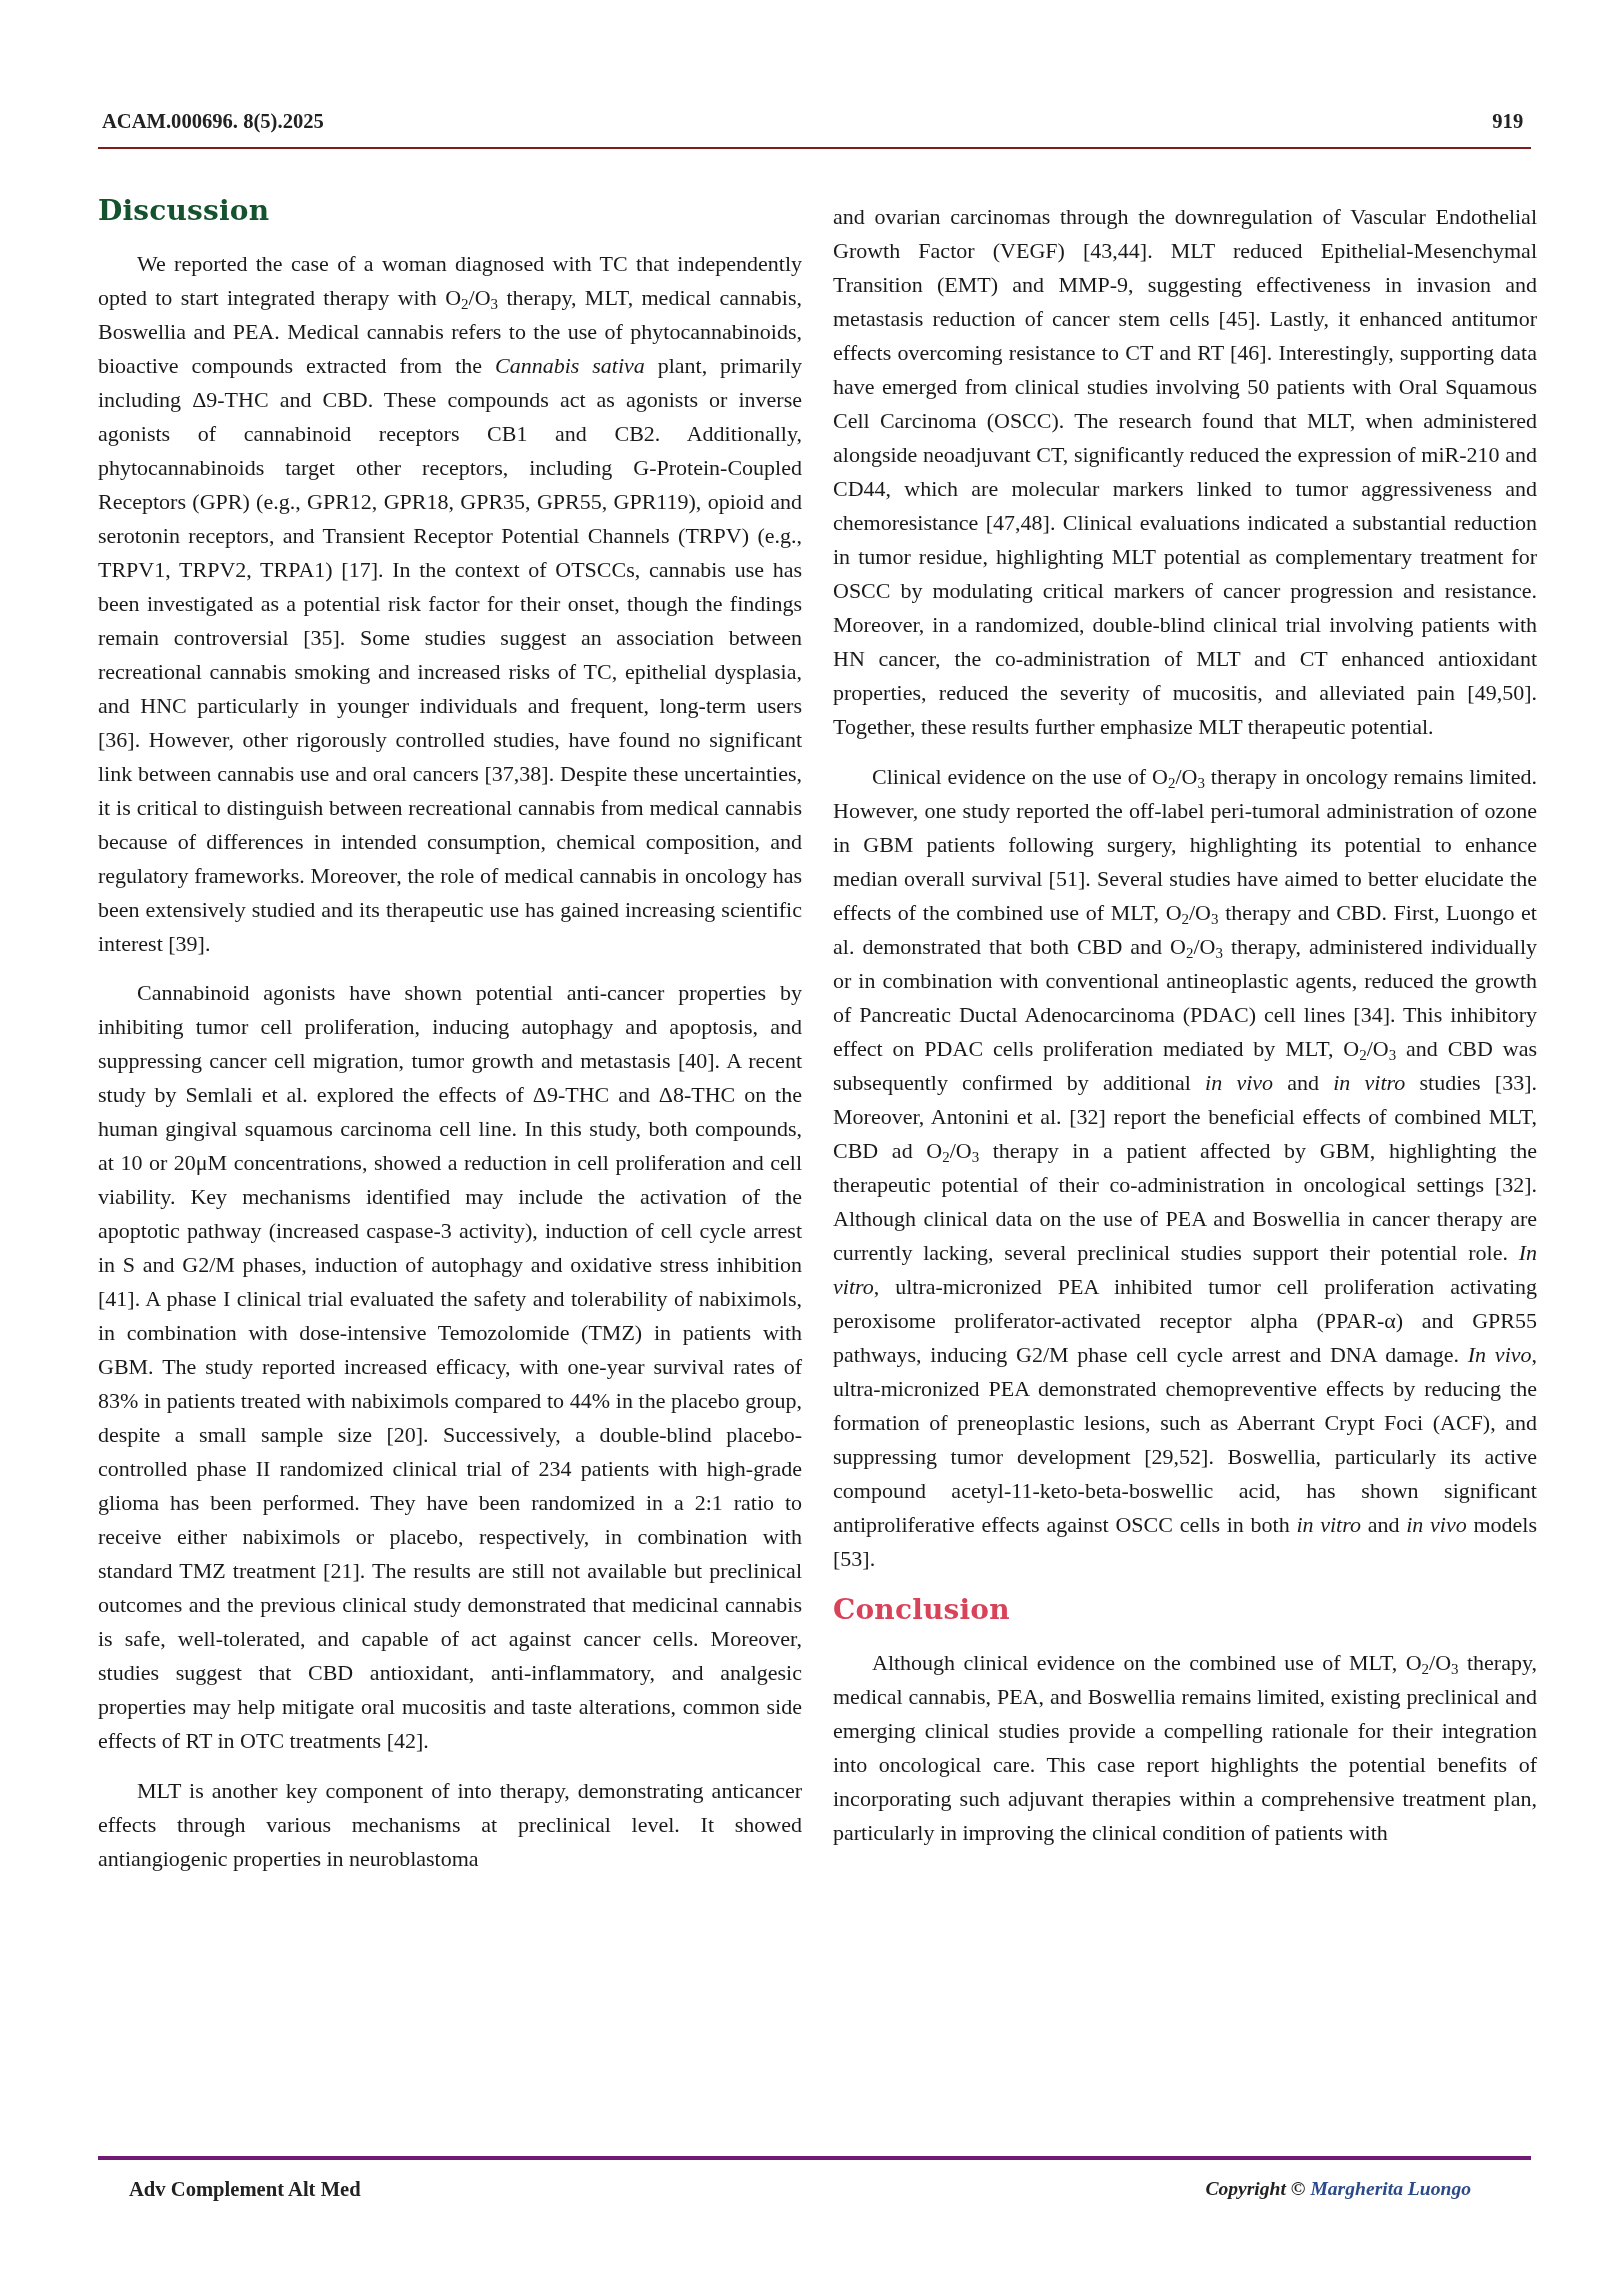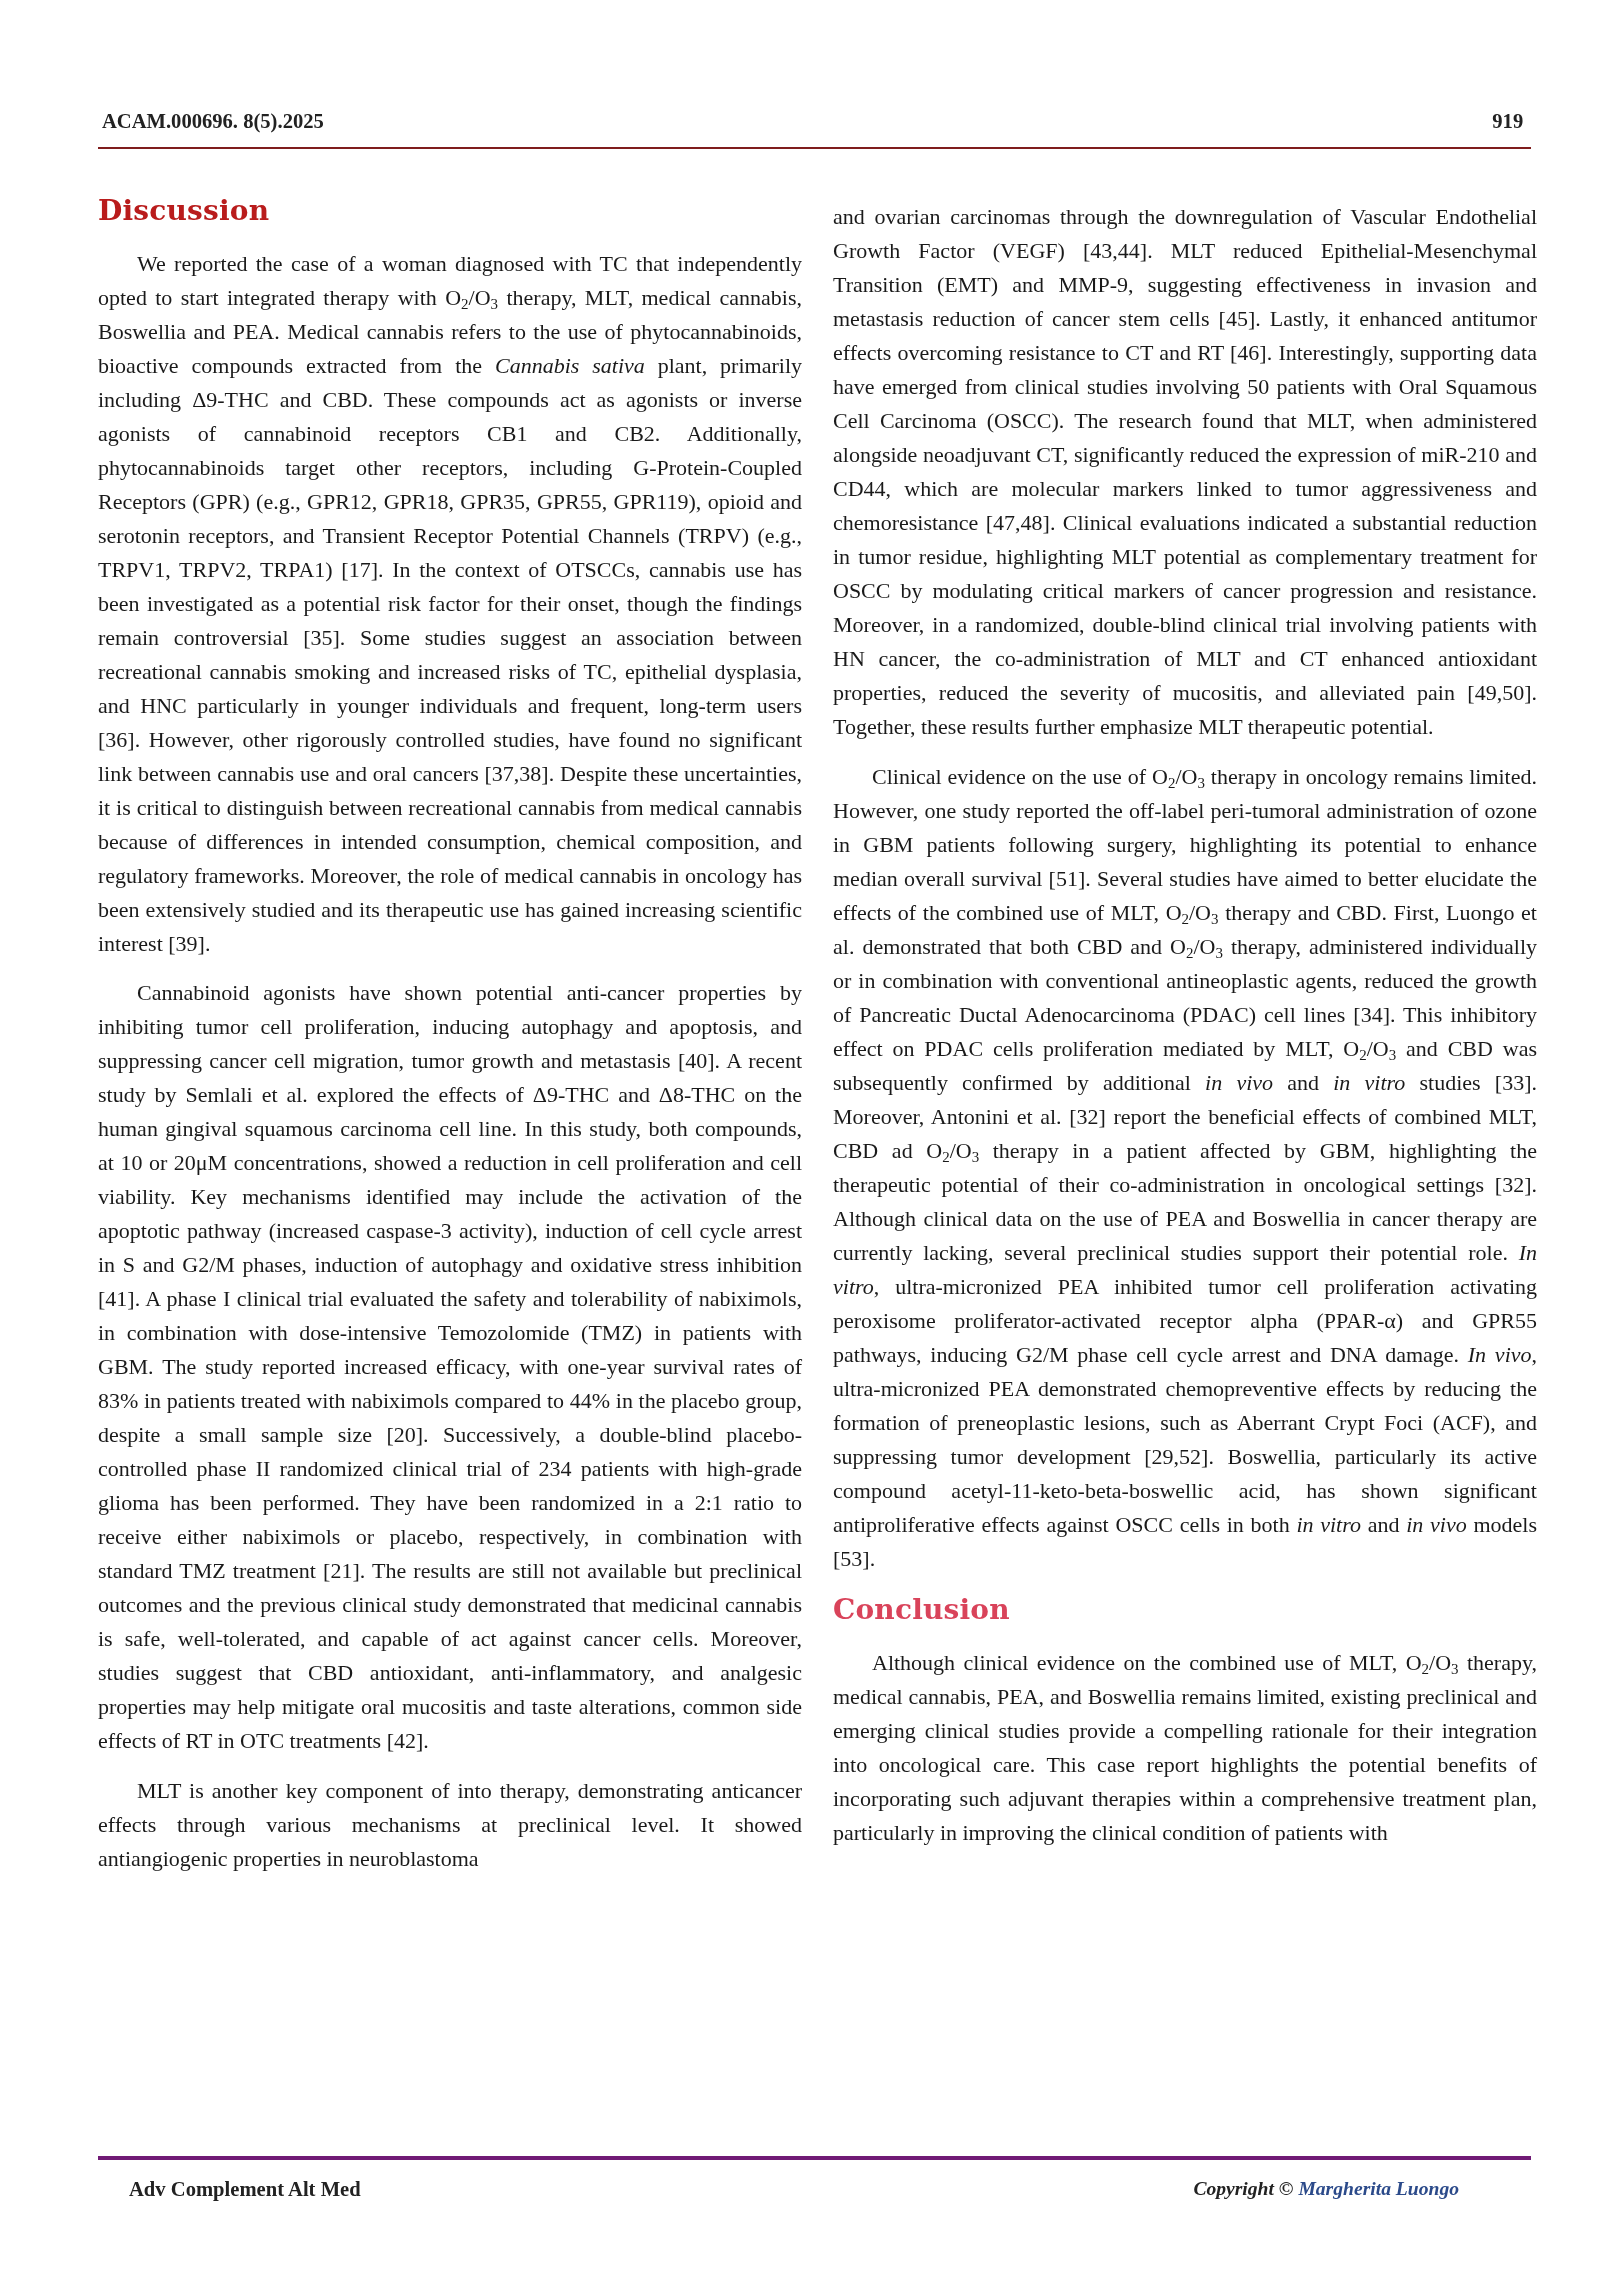--- a/index.html
+++ b/index.html
@@ -14,33 +14,33 @@
   .col.left { left: 98px; }
   .col.right { left: 833px; top: 200px; }
   .section-title { color: #d9435a; font-size: 28px; font-weight: bold; line-height: 37px;
                    margin: 0 0 17.6px 0; font-family: "DejaVu Serif", serif; letter-spacing: 0.2px; }
   .col.right .section-title { margin-top: 9px; }
   p.para { margin: 0 0 15.7px 0; text-indent: 39px; }
   p.para.cont { text-indent: 0; }
   sub { font-size: 0.68em; line-height: 0; vertical-align: -0.25em; }
   .footer { position: absolute; left: 98px; top: 2156px; width: 1433px; border-top: 4px solid #701a75; }
   .footer .journal { position: absolute; left: 31px; top: 17.6px; font-size: 20.6px; font-weight: bold; color: #222; }
-  .footer .copy { position: absolute; right: 72px; top: 17.6px; font-size: 19.6px; font-style: italic; font-weight: bold; color: #222; }
+  .footer .copy { position: absolute; right: 60px; top: 17.6px; font-size: 19.6px; font-style: italic; font-weight: bold; color: #222; }
   .footer .author { color: #2b4a8a; }
 </style>
 </head>
 <body>
 
 <div class="header">
   <span class="jid">ACAM.000696. 8(5).2025</span>
   <span class="pno">919</span>
 </div>
 
 <div class="col left">
-  <h2 class="section-title" style="color: #b91c1c;">Discussion</h2>
+  <h2 class="section-title" style="color: #14532d;">Discussion</h2>
   <p class="para">We reported the case of a woman diagnosed with TC that independently opted to start integrated therapy with O<sub>2</sub>/O<sub>3</sub> therapy, MLT, medical cannabis, Boswellia and PEA. Medical cannabis refers to the use of phytocannabinoids, bioactive compounds extracted from the <i>Cannabis sativa</i> plant, primarily including Δ9-THC and CBD. These compounds act as agonists or inverse agonists of cannabinoid receptors CB1 and CB2. Additionally, phytocannabinoids target other receptors, including G-Protein-Coupled Receptors (GPR) (e.g., GPR12, GPR18, GPR35, GPR55, GPR119), opioid and serotonin receptors, and Transient Receptor Potential Channels (TRPV) (e.g., TRPV1, TRPV2, TRPA1) [17]. In the context of OTSCCs, cannabis use has been investigated as a potential risk factor for their onset, though the findings remain controversial [35]. Some studies suggest an association between recreational cannabis smoking and increased risks of TC, epithelial dysplasia, and HNC particularly in younger individuals and frequent, long-term users [36]. However, other rigorously controlled studies, have found no significant link between cannabis use and oral cancers [37,38]. Despite these uncertainties, it is critical to distinguish between recreational cannabis from medical cannabis because of differences in intended consumption, chemical composition, and regulatory frameworks. Moreover, the role of medical cannabis in oncology has been extensively studied and its therapeutic use has gained increasing scientific interest [39].</p>
   <p class="para">Cannabinoid agonists have shown potential anti-cancer properties by inhibiting tumor cell proliferation, inducing autophagy and apoptosis, and suppressing cancer cell migration, tumor growth and metastasis [40]. A recent study by Semlali et al. explored the effects of Δ9-THC and Δ8-THC on the human gingival squamous carcinoma cell line. In this study, both compounds, at 10 or 20μM concentrations, showed a reduction in cell proliferation and cell viability. Key mechanisms identified may include the activation of the apoptotic pathway (increased caspase-3 activity), induction of cell cycle arrest in S and G2/M phases, induction of autophagy and oxidative stress inhibition [41]. A phase I clinical trial evaluated the safety and tolerability of nabiximols, in combination with dose-intensive Temozolomide (TMZ) in patients with GBM. The study reported increased efficacy, with one-year survival rates of 83% in patients treated with nabiximols compared to 44% in the placebo group, despite a small sample size [20]. Successively, a double-blind placebo-controlled phase II randomized clinical trial of 234 patients with high-grade glioma has been performed. They have been randomized in a 2:1 ratio to receive either nabiximols or placebo, respectively, in combination with standard TMZ treatment [21]. The results are still not available but preclinical outcomes and the previous clinical study demonstrated that medicinal cannabis is safe, well-tolerated, and capable of act against cancer cells. Moreover, studies suggest that CBD antioxidant, anti-inflammatory, and analgesic properties may help mitigate oral mucositis and taste alterations, common side effects of RT in OTC treatments [42].</p>
   <p class="para">MLT is another key component of into therapy, demonstrating anticancer effects through various mechanisms at preclinical level. It showed antiangiogenic properties in neuroblastoma</p>
 </div>
 
 <div class="col right">
   <p class="para cont">and ovarian carcinomas through the downregulation of Vascular Endothelial Growth Factor (VEGF) [43,44]. MLT reduced Epithelial-Mesenchymal Transition (EMT) and MMP-9, suggesting effectiveness in invasion and metastasis reduction of cancer stem cells [45]. Lastly, it enhanced antitumor effects overcoming resistance to CT and RT [46]. Interestingly, supporting data have emerged from clinical studies involving 50 patients with Oral Squamous Cell Carcinoma (OSCC). The research found that MLT, when administered alongside neoadjuvant CT, significantly reduced the expression of miR-210 and CD44, which are molecular markers linked to tumor aggressiveness and chemoresistance [47,48]. Clinical evaluations indicated a substantial reduction in tumor residue, highlighting MLT potential as complementary treatment for OSCC by modulating critical markers of cancer progression and resistance. Moreover, in a randomized, double-blind clinical trial involving patients with HN cancer, the co-administration of MLT and CT enhanced antioxidant properties, reduced the severity of mucositis, and alleviated pain [49,50]. Together, these results further emphasize MLT therapeutic potential.</p>
   <p class="para">Clinical evidence on the use of O<sub>2</sub>/O<sub>3</sub> therapy in oncology remains limited. However, one study reported the off-label peri-tumoral administration of ozone in GBM patients following surgery, highlighting its potential to enhance median overall survival [51]. Several studies have aimed to better elucidate the effects of the combined use of MLT, O<sub>2</sub>/O<sub>3</sub> therapy and CBD. First, Luongo et al. demonstrated that both CBD and O<sub>2</sub>/O<sub>3</sub> therapy, administered individually or in combination with conventional antineoplastic agents, reduced the growth of Pancreatic Ductal Adenocarcinoma (PDAC) cell lines [34]. This inhibitory effect on PDAC cells proliferation mediated by MLT, O<sub>2</sub>/O<sub>3</sub> and CBD was subsequently confirmed by additional <i>in vivo</i> and <i>in vitro</i> studies [33]. Moreover, Antonini et al. [32] report the beneficial effects of combined MLT, CBD ad O<sub>2</sub>/O<sub>3</sub> therapy in a patient affected by GBM, highlighting the therapeutic potential of their co-administration in oncological settings [32]. Although clinical data on the use of PEA and Boswellia in cancer therapy are currently lacking, several preclinical studies support their potential role. <i>In vitro</i>, ultra-micronized PEA inhibited tumor cell proliferation activating peroxisome proliferator-activated receptor alpha (PPAR-α) and GPR55 pathways, inducing G2/M phase cell cycle arrest and DNA damage. <i>In vivo</i>, ultra-micronized PEA demonstrated chemopreventive effects by reducing the formation of preneoplastic lesions, such as Aberrant Crypt Foci (ACF), and suppressing tumor development [29,52]. Boswellia, particularly its active compound acetyl-11-keto-beta-boswellic acid, has shown significant antiproliferative effects against OSCC cells in both <i>in vitro</i> and <i>in vivo</i> models [53].</p>
   <h2 class="section-title" style="color: rgb(217, 67, 90);">Conclusion</h2>
   <p class="para">Although clinical evidence on the combined use of MLT, O<sub>2</sub>/O<sub>3</sub> therapy, medical cannabis, PEA, and Boswellia remains limited, existing preclinical and emerging clinical studies provide a compelling rationale for their integration into oncological care. This case report highlights the potential benefits of incorporating such adjuvant therapies within a comprehensive treatment plan, particularly in improving the clinical condition of patients with</p>

